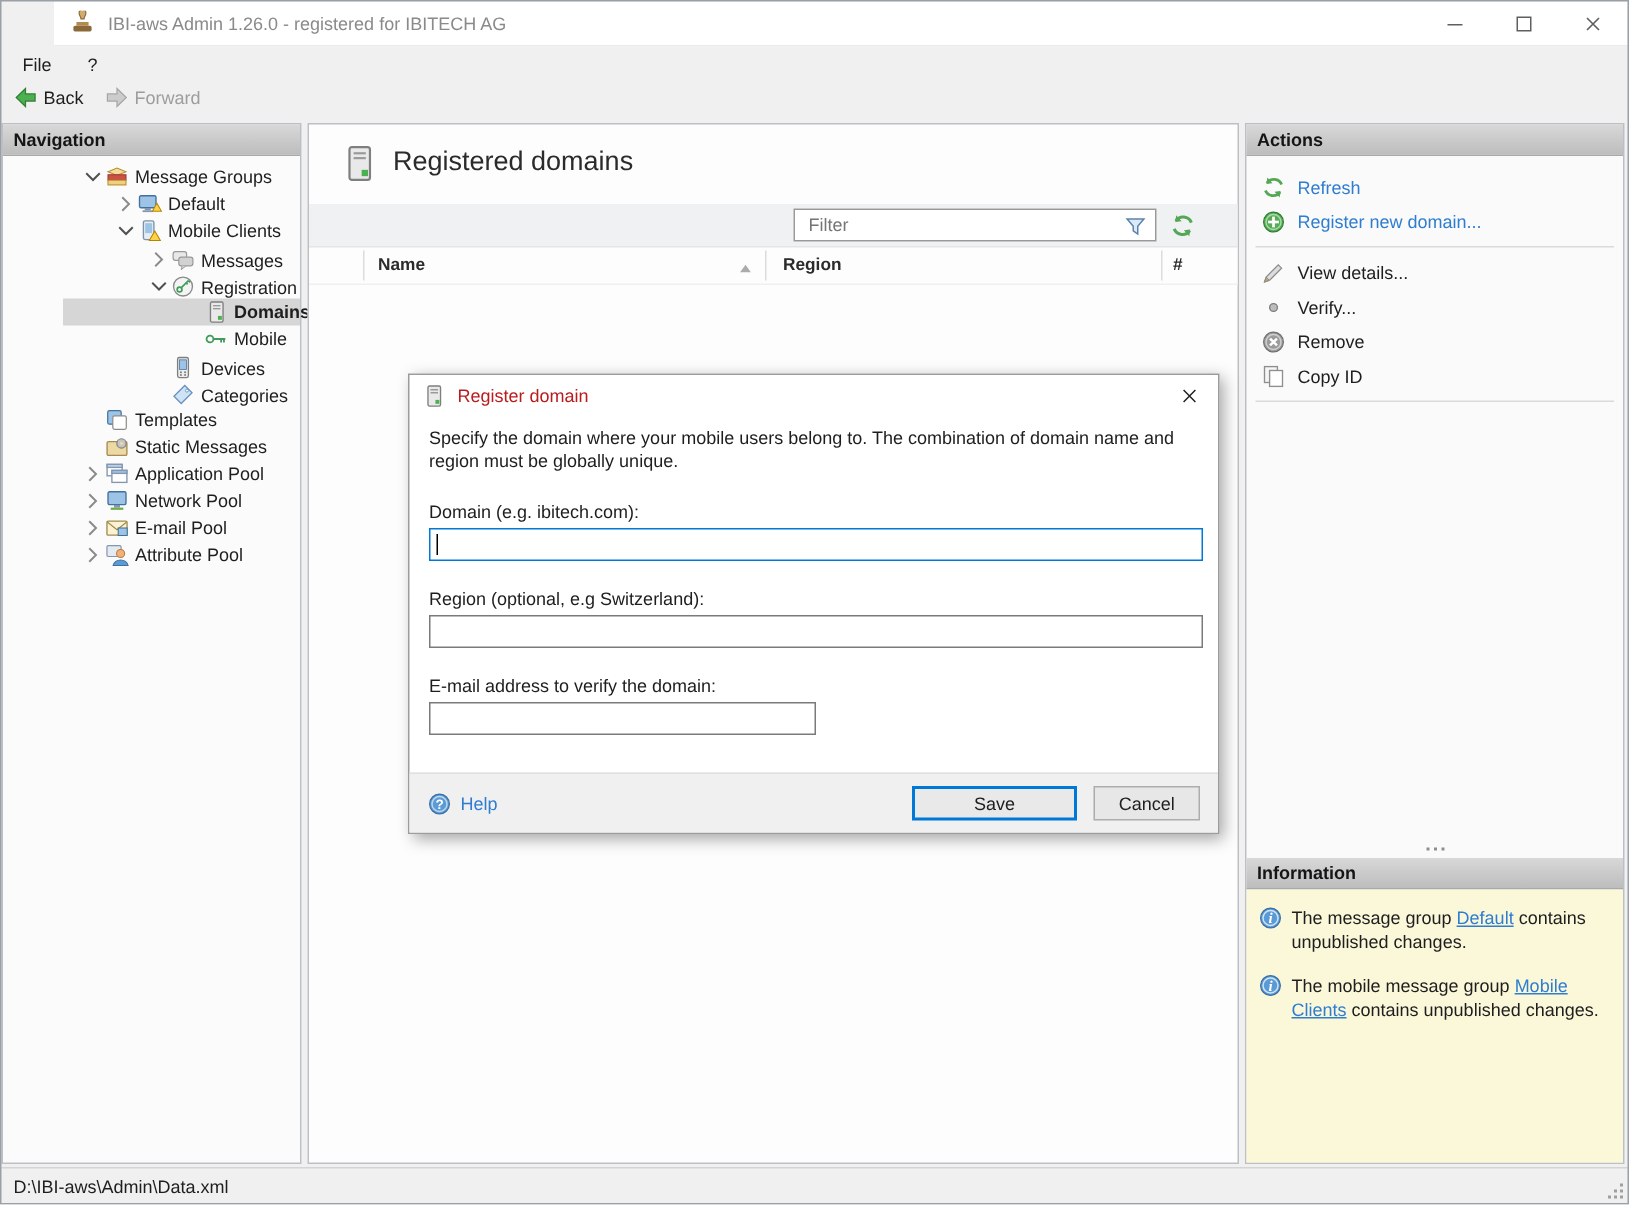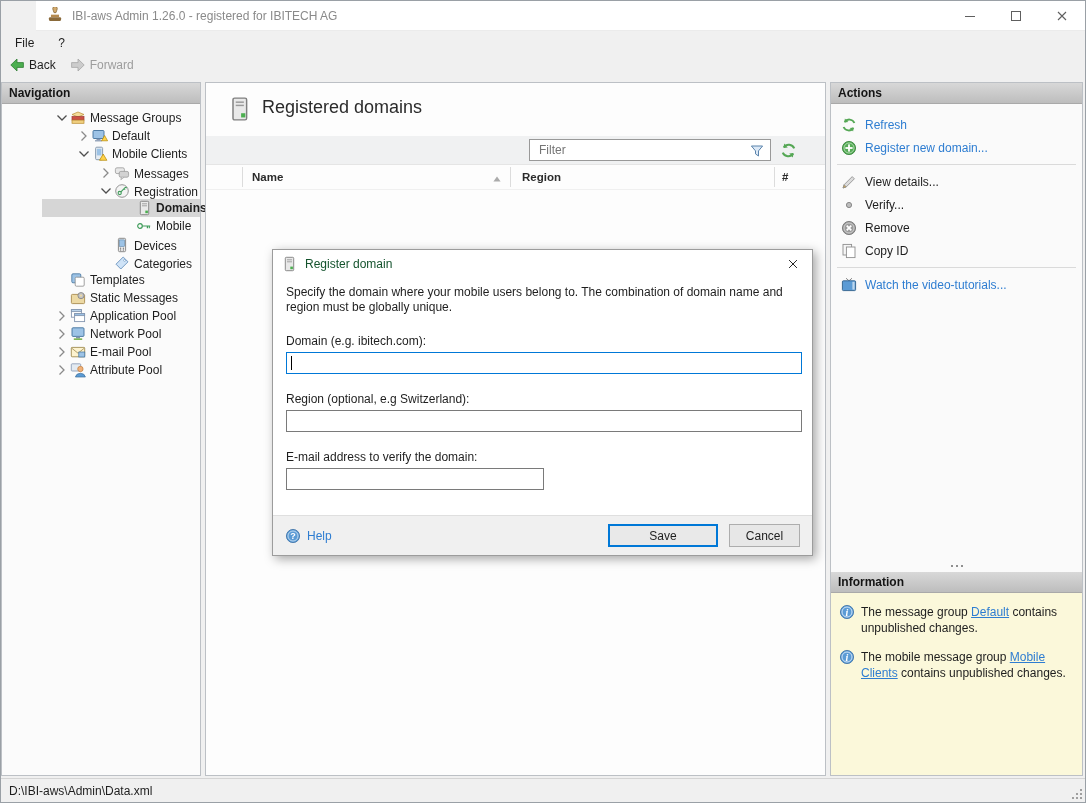--- a/index.html
+++ b/index.html
@@ -89,21 +89,21 @@
   .statusbar { position:absolute; left:1px; right:1px; top:778px; height:24px; background:#f0f0f0;
                border-top:1px solid #d4d4d4; display:flex; align-items:center; padding:0 8px; }
   .grip { position:absolute; right:4px; bottom:4px; width:10px; height:10px; }
   .grip .d { position:absolute; width:2px; height:2px; background:#9f9f9f; }
 
   
   .dialog { position:absolute; left:272px; top:249px; width:541px; height:307px; background:#ffffff;
             border:1px solid #9c9c9c; box-shadow:3px 3px 10px rgba(0,0,0,.35); z-index:10; }
   .dlg-titlebar { display:flex; align-items:center; height:27px; padding:0 8px; }
   .dlg-titlebar .dticon { width:16px; height:16px; margin-right:8px; }
-  .dlg-titlebar .dtitle { font-size:12px; color:#14532d; }
+  .dlg-titlebar .dtitle { font-size:12px; color:#b91c1c; }
   .dlg-close { margin-left:auto; width:22px; height:22px; display:flex; align-items:center; justify-content:center; }
   .dlg-close svg { width:14px; height:14px; }
   .dlg-body { padding:8px 12px 0 13px; }
   .dlg-desc { line-height:15px; margin-bottom:19px; width:508px; }
   .fgroup { margin-bottom:18px; }
   .flabel { display:block; margin-bottom:4px; }
   .tbox { position:relative; height:22px; border:1px solid #7a7a7a; background:#fff; }
   .tbox input { position:absolute; inset:0; border:none; outline:none; padding:0 6px;
                 font-family:"Liberation Sans",sans-serif; font-size:12px; background:transparent; }
   .tbox.focused { border-color:#0078d7; }
@@ -541,26 +541,20 @@
         </svg>
       <span class="lbl-plain">Remove</span>
     </div>
     <div class="action-row">
       <svg>
           <use href="#sym-copy"></use>
         </svg>
       <span class="lbl-plain">Copy ID</span>
     </div>
     <div class="action-sep"></div>
-    <div class="action-row">
-      <svg>
-          <use href="#sym-tv"></use>
-        </svg>
-      <span class="lbl-link">Watch the video-tutorials...</span>
-    </div>
   </div>
   <div class="splitter">
       <div class="dots"></div>
     </div>
   <div class="info-section">
     <div class="panel-header">Information</div>
     <div class="info-body">
       <div class="info-item">
         <svg>
             <use href="#sym-info"></use>

